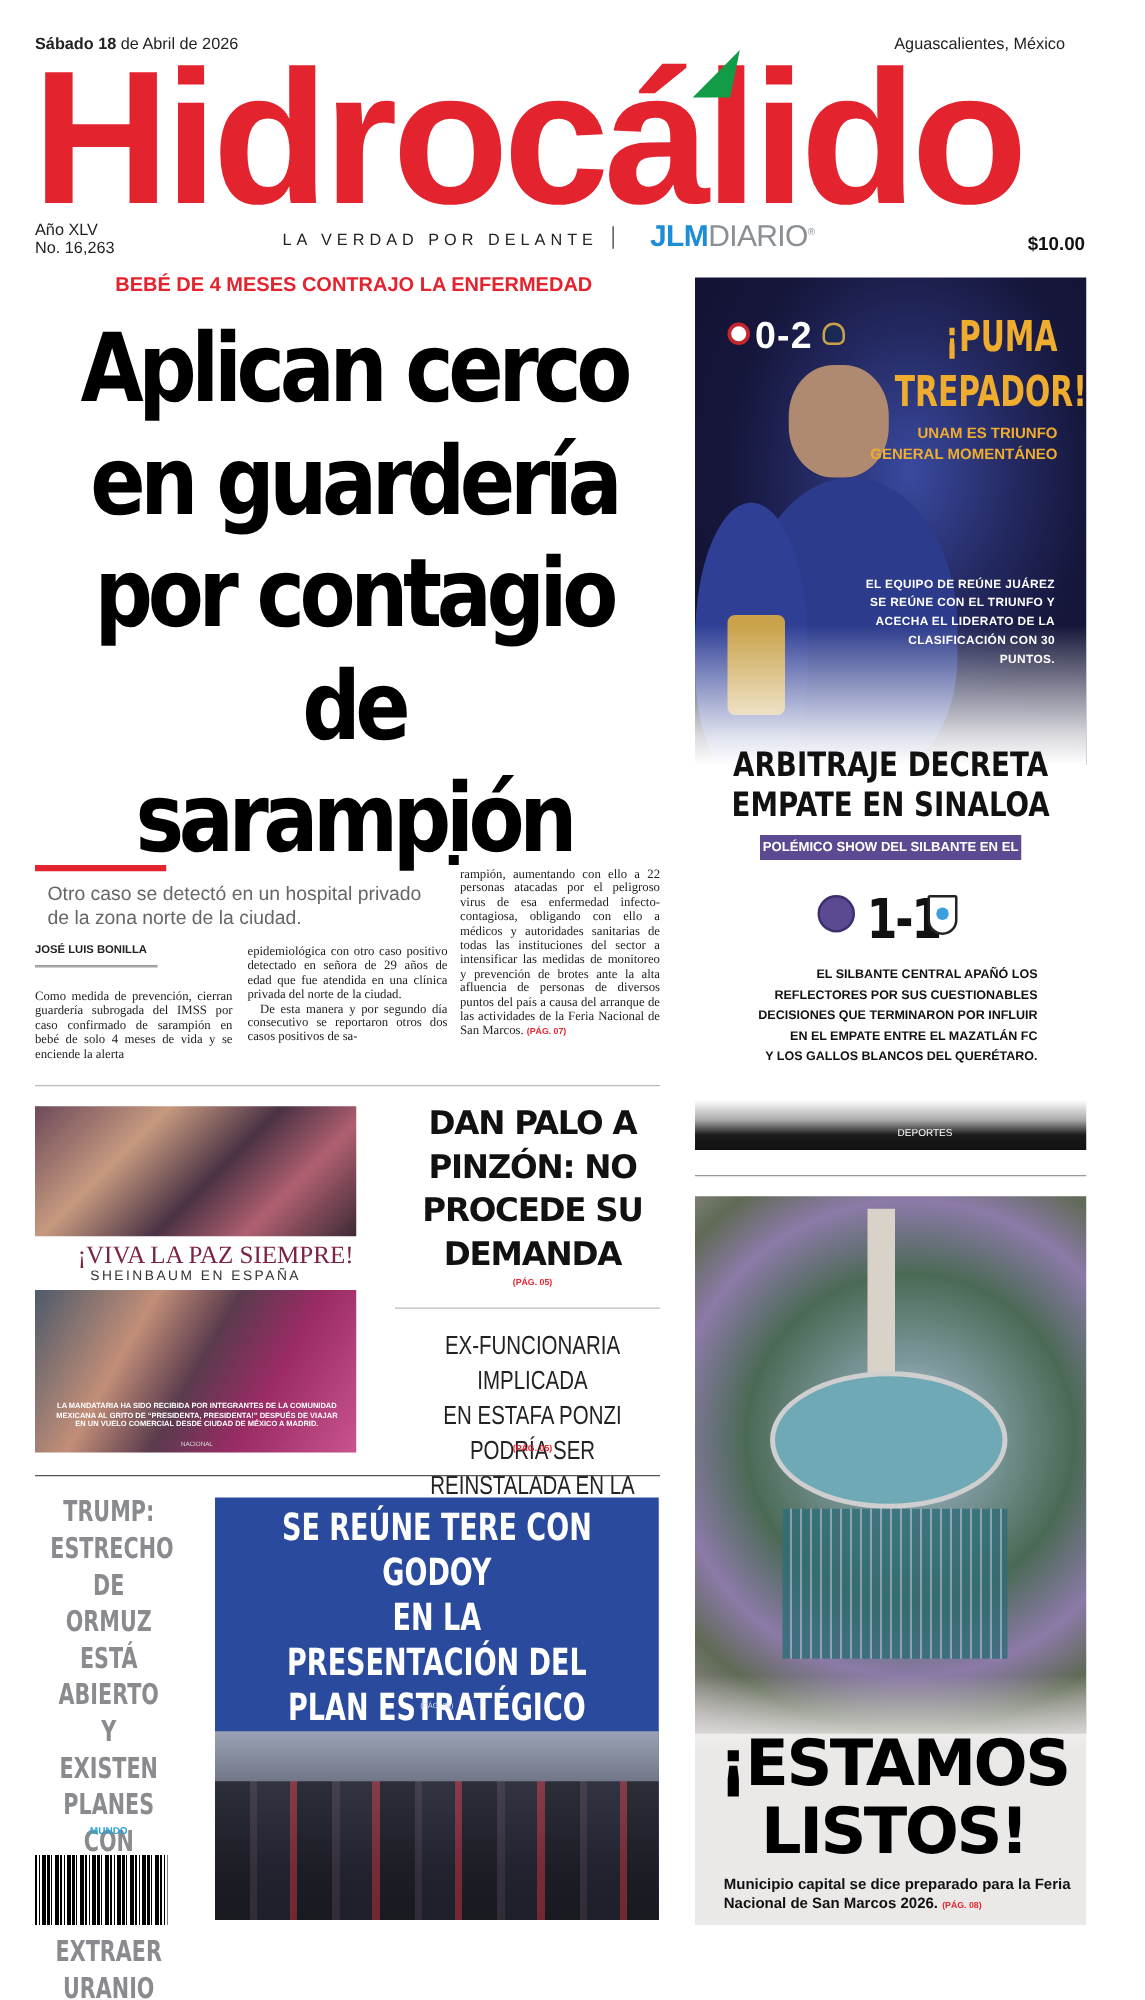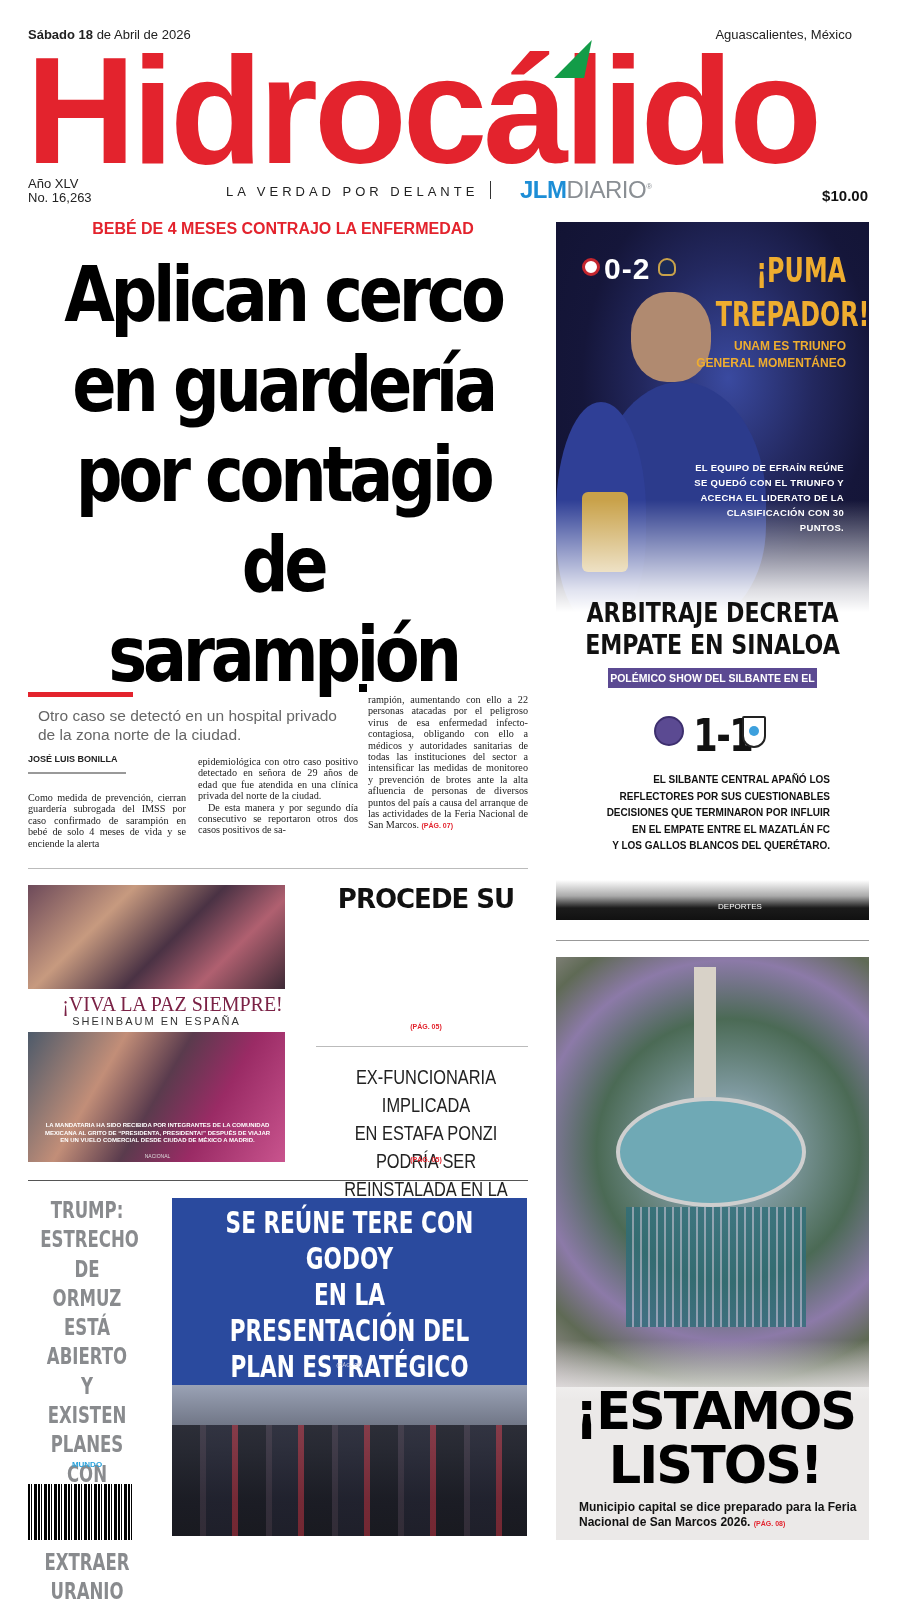--- a/index.html
+++ b/index.html
@@ -134,22 +134,22 @@
 <div class="abs badge-circle" style="left:658px;top:258px;background:#1b2a55;border:2px solid #c9a24a;border-radius:50% 50% 30% 30%;"></div>
 <div class="abs puma-title">
   <div>¡PUMA</div>
   <div>TREPADOR!</div>
 </div>
 <div class="abs puma-sub">
   <div>UNAM ES TRIUNFO</div>
   <div>GENERAL MOMENTÁNEO</div>
 </div>
 <div class="abs puma-body">
-  <div>EL EQUIPO DE EFRAÍN REÚNE</div>
-  <div>SE QUEDÓ CON EL TRIUNFO Y</div>
+  <div>EL EQUIPO DE REÚNE JUÁREZ</div>
+  <div>SE REÚNE CON EL TRIUNFO Y</div>
   <div>ACECHA EL LIDERATO DE LA</div>
   <div>CLASIFICACIÓN CON 30 PUNTOS.</div>
 </div>
 <div class="abs sports-h2">
   <div>ARBITRAJE DECRETA</div>
   <div>EMPATE EN SINALOA</div>
 </div>
 <div class="abs sports-strap">POLÉMICO SHOW DEL SILBANTE EN EL ENCANTO</div>
 <div class="abs badge-circle" style="left:654px;top:716px;width:30px;height:30px;background:#5b4a92;border:2px solid #3d2f6e;"></div>
 <div class="abs score2">1-1</div>
@@ -168,21 +168,24 @@
 <div class="abs hr" style="left:556px;top:940px;width:313px;background:#999;"></div>
 
 <div class="abs photo-a"></div>
 <div class="abs viva">¡VIVA LA PAZ SIEMPRE!</div>
 <div class="abs viva-sub">SHEINBAUM EN ESPAÑA</div>
 <div class="abs photo-b"></div>
 <div class="abs photo-b-caption">LA MANDATARIA HA SIDO RECIBIDA POR INTEGRANTES DE LA COMUNIDAD MEXICANA AL GRITO DE “PRESIDENTA, PRESIDENTA!” DESPUÉS DE VIAJAR EN UN VUELO COMERCIAL DESDE CIUDAD DE MÉXICO A MADRID.</div>
 <div class="abs photo-b-label">NACIONAL</div>
 
 <div class="abs pinzon">
+  <div>DAN PALO A</div>
+  <div>PINZÓN: NO</div>
   <div>PROCEDE SU</div>
+  <div>DEMANDA</div>
 </div>
 <div class="abs pag pag-c" style="left:316px;top:1023px;">(PÁG. 05)</div>
 <div class="abs hr" style="left:316px;top:1046px;width:212px;"></div>
 <div class="abs ex-func">
   <div>EX-FUNCIONARIA IMPLICADA</div>
   <div>EN ESTAFA PONZI PODRÍA SER</div>
   <div>REINSTALADA EN LA UAA</div>
 </div>
 <div class="abs pag pag-c" style="left:316px;top:1156px;">(PÁG. 05)</div>
 <div class="abs hr" style="left:28px;top:1180px;width:500px;background:#555;"></div>

